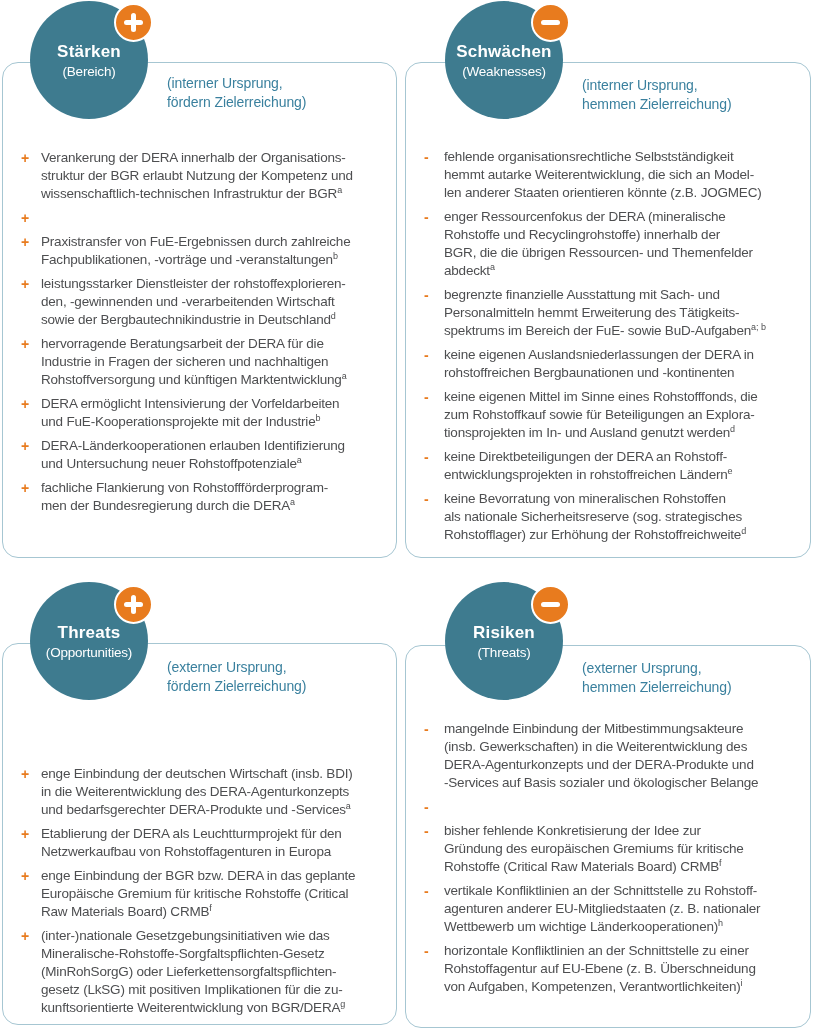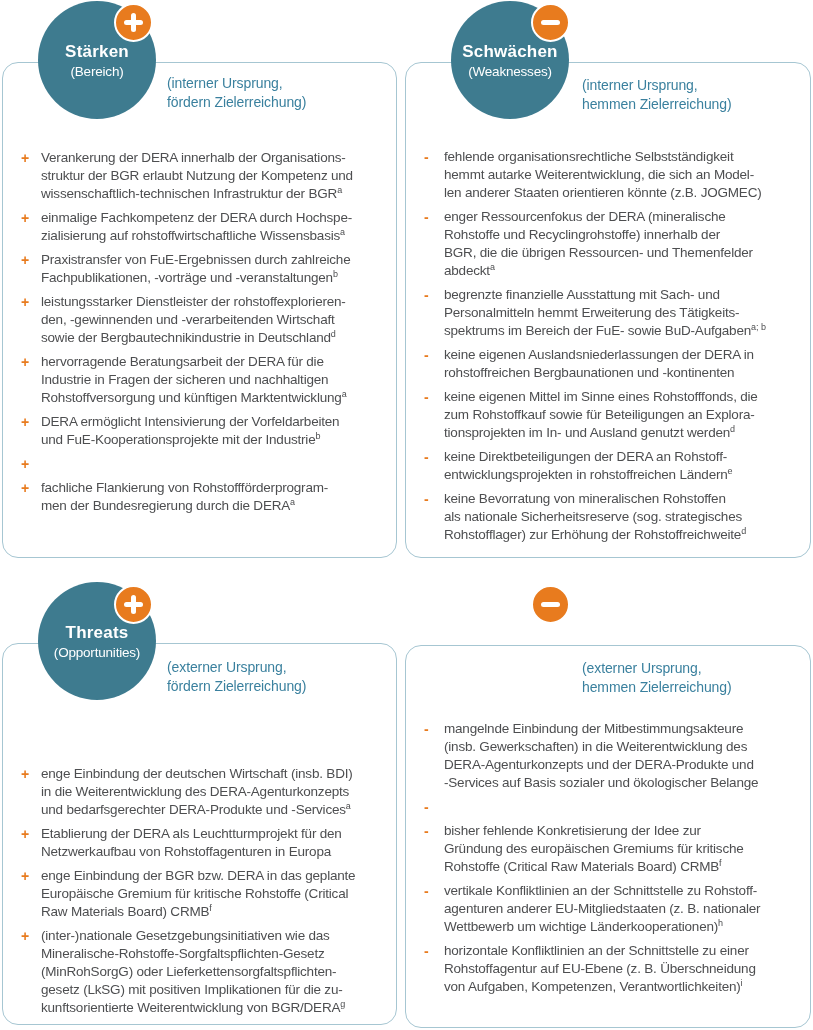--- a/index.html
+++ b/index.html
@@ -48,22 +48,22 @@
     font-size:14px;line-height:18px;
   }
   .itext{display:block;white-space:nowrap;}
   .itext sup{font-size:9px;line-height:0;vertical-align:super;letter-spacing:0;}
 
   .circle{
     position:absolute;width:118px;height:118px;border-radius:50%;
     background:var(--teal);display:flex;flex-direction:column;align-items:center;
     justify-content:center;text-align:center;color:#fff;z-index:2;
   }
-  .q0 .circle,.q2 .circle{left:38px;top:1px;}
-  .q1 .circle,.q3 .circle{left:48px;top:1px;}
+  .q0 .circle,.q2 .circle{left:30px;top:1px;}
+  .q1 .circle,.q3 .circle{left:42px;top:1px;}
   .circle .title{font-weight:700;font-size:17px;letter-spacing:.2px;}
   .circle .subtitle{font-size:13.5px;margin-top:2px;letter-spacing:-0.2px;}
 
   .badge{
     position:absolute;width:35px;height:35px;border-radius:50%;
     background:var(--orange);border:2px solid #fff;z-index:3;
   }
   .q0 .badge,.q2 .badge{left:114px;}
   .q1 .badge,.q3 .badge{left:128px;}
   .q0 .badge,.q1 .badge{top:3px;}
@@ -85,40 +85,40 @@
   <div class="box">
     <div class="caption">(interner Ursprung,
 fördern Zielerreichung)</div>
     <ul class="list">
         <li>
           <span class="marker">+</span>
           <span class="itext">Verankerung der DERA innerhalb der Organisations-<br>struktur der BGR erlaubt Nutzung der Kompetenz und<br>wissenschaftlich-technischen Infrastruktur der BGR<sup>a</sup></span>
         </li>
         <li>
           <span class="marker">+</span>
-          <span class="itext">einmalige Fachkompetenz der DERA durch Hochspe-<br>zialisierung auf rohstoffwirtschaftliche Wissensbasis<sup>a</sup></span>
         </li>
         <li>
           <span class="marker">+</span>
           <span class="itext">Praxistransfer von FuE-Ergebnissen durch zahlreiche<br>Fachpublikationen, -vorträge und -veranstaltungen<sup>b</sup></span>
         </li>
         <li>
           <span class="marker">+</span>
           <span class="itext">leistungsstarker Dienstleister der rohstoffexplorieren-<br>den, -gewinnenden und -verarbeitenden Wirtschaft<br>sowie der Bergbautechnikindustrie in Deutschland<sup>d</sup></span>
         </li>
         <li>
           <span class="marker">+</span>
           <span class="itext">hervorragende Beratungsarbeit der DERA für die<br>Industrie in Fragen der sicheren und nachhaltigen<br>Rohstoffversorgung und künftigen Marktentwicklung<sup>a</sup></span>
         </li>
         <li>
           <span class="marker">+</span>
           <span class="itext">DERA ermöglicht Intensivierung der Vorfeldarbeiten<br>und FuE-Kooperationsprojekte mit der Industrie<sup>b</sup></span>
         </li>
         <li>
           <span class="marker">+</span>
+          <span class="itext">DERA-Länderkooperationen erlauben Identifizierung<br>und Untersuchung neuer Rohstoffpotenziale<sup>a</sup></span>
         </li>
         <li>
           <span class="marker">+</span>
           <span class="itext">fachliche Flankierung von Rohstoffförderprogram-<br>men der Bundesregierung durch die DERA<sup>a</sup></span>
         </li>
       </ul>
   </div>
   <div class="circle">
     <div class="title">Stärken</div>
     <div class="subtitle">(Bereich)</div>
@@ -225,16 +225,20 @@
         <li>
           <span class="marker">-</span>
           <span class="itext">vertikale Konfliktlinien an der Schnittstelle zu Rohstoff-<br>agenturen anderer EU-Mitgliedstaaten (z. B. nationaler<br>Wettbewerb um wichtige Länderkooperationen)<sup>h</sup></span>
         </li>
         <li>
           <span class="marker">-</span>
           <span class="itext">horizontale Konfliktlinien an der Schnittstelle zu einer<br>Rohstoffagentur auf EU-Ebene (z. B. Überschneidung<br>von Aufgaben, Kompetenzen, Verantwortlichkeiten)<sup>i</sup></span>
         </li>
       </ul>
   </div>
+  <div class="circle">
+    <div class="title">Risiken</div>
+    <div class="subtitle">(Threats)</div>
+  </div>
   <div class="badge minus">
       <span class="bar-h"></span>
     </div>
 </div>
 
 </body></html>

